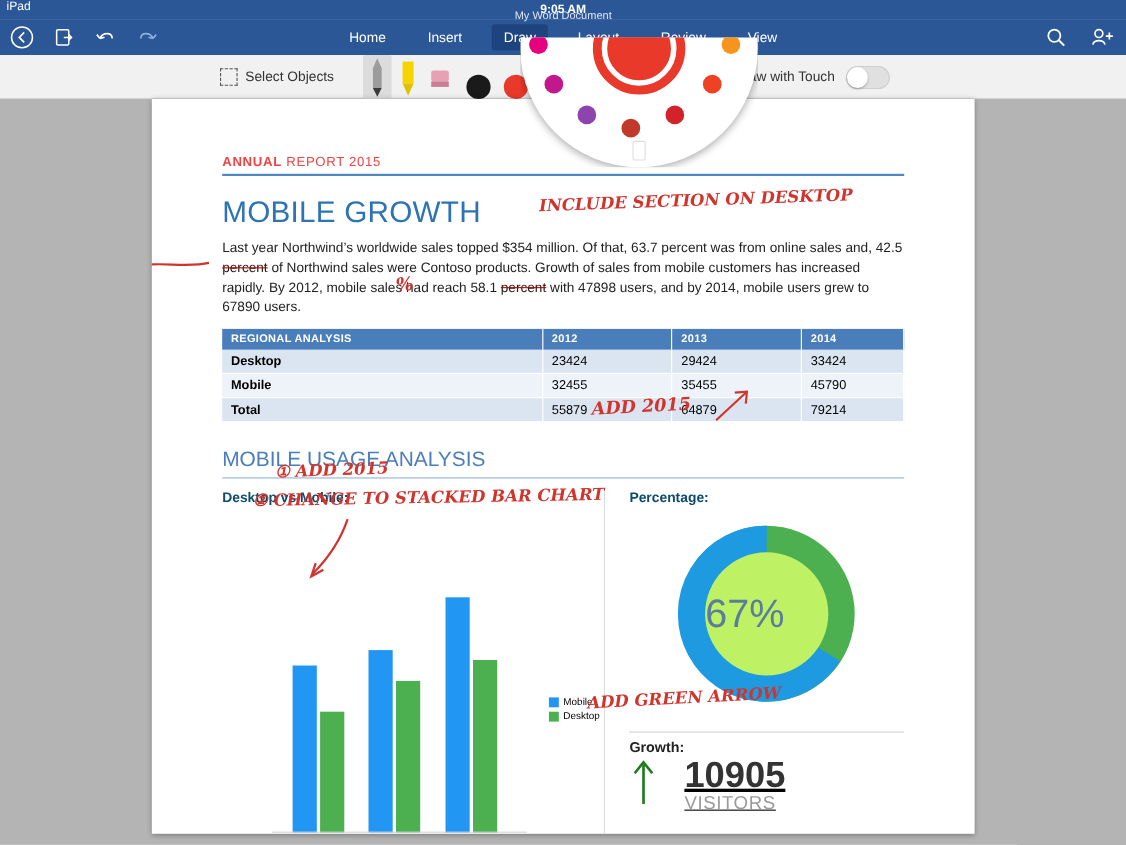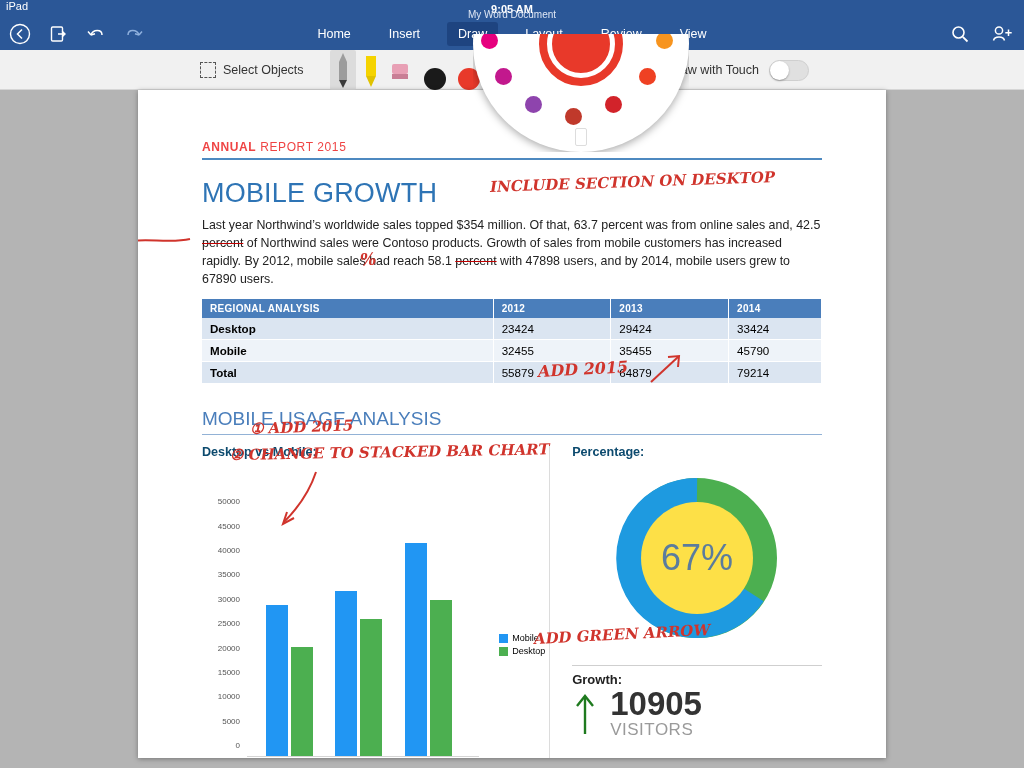--- a/index.html
+++ b/index.html
@@ -137,22 +137,22 @@
   .axis-line { position:absolute; left:45px; right:70px; bottom:26px; height:1px; background:#d5d5d5; }
   .legend { position:absolute; right:4px; top:150px; font-size:9px; }
   .legend div { display:flex; align-items:center; gap:4px; margin-bottom:3px; }
   .legend i { width:9px; height:9px; display:inline-block; }
 
   
   .donut-wrap { display:flex; justify-content:center; margin-top:18px; }
   .donut { position:relative; width:162px; height:162px; }
   .donut .hole {
     position:absolute; left:50%; top:50%; transform:translate(-50%,-50%);
-    width:112px; height:112px; border-radius:50%; background:#fde047;
-    display:flex; align-items:center; justify-content:center;
+    width:112px; height:112px; border-radius:50%; background:#bef264;
+    display:flex; align-items:center; justify-content:flex-start;
   }
   .donut .pct { font-size:36px; color:#5b7c9d; }
 
   .growth-rule { height:1px; background:#cfcfcf; margin:26px 0 6px 0; }
   .growth-label { font-size:13px; font-weight:bold; color:#222; }
   .growth-num { font-size:33px; font-weight:bold; color:#333; line-height:1; margin-top:22px; }
   .growth-sub { font-size:17px; color:#9a9a9a; letter-spacing:.5px; }
 
   
   .ink {
@@ -337,33 +337,20 @@
         </table>
 
       <h2 class="doc-h2">MOBILE USAGE ANALYSIS</h2>
       <div class="h2rule"></div>
 
       <div class="two-col">
         <div class="col-l">
           <div class="col-title">Desktop vs Mobile:</div>
 
           <div class="chart">
-            <div class="ylabels">
-              <div class="ylabel" style="top:6.5%">50000</div>
-              <div class="ylabel" style="top:15.4%">45000</div>
-              <div class="ylabel" style="top:24.3%">40000</div>
-              <div class="ylabel" style="top:33.2%">35000</div>
-              <div class="ylabel" style="top:42.1%">30000</div>
-              <div class="ylabel" style="top:51.0%">25000</div>
-              <div class="ylabel" style="top:59.9%">20000</div>
-              <div class="ylabel" style="top:68.8%">15000</div>
-              <div class="ylabel" style="top:77.7%">10000</div>
-              <div class="ylabel" style="top:86.6%">5000</div>
-              <div class="ylabel" style="top:95.5%">0</div>
-            </div>
 
             <div class="plot">
               <div class="bargroup" style="left:8%">
                 <div class="bar mobile" style="height:152px"></div>
                 <div class="bar desktop" style="height:110px"></div>
               </div>
               <div class="bargroup" style="left:38%">
                 <div class="bar mobile" style="height:166px"></div>
                 <div class="bar desktop" style="height:138px"></div>
               </div>
@@ -398,21 +385,21 @@
                 <path d="M81 15 A66 66 0 1 0 135.8 116.6" fill="none" stroke="#1e9ae0" stroke-width="28"></path>
               </svg>
               <div class="hole">
                 <span class="pct">67%</span>
               </div>
             </div>
           </div>
 
           <div class="growth-rule"></div>
           <div class="growth-label">Growth:</div>
-          <div style="display:flex; align-items:flex-end; gap:12px;">
+          <div style="display:flex; align-items:flex-start; gap:24px;text-decoration:underline;">
             <span style="display:inline-block">
               <svg width="26" height="46" viewBox="0 0 26 46">
                   <path d="M13 44 V8" stroke="#1f7a1f" stroke-width="2.4" fill="none"></path>
                   <path d="M5 16 L13 6 L21 16" stroke="#1f7a1f" stroke-width="2.4" fill="none"></path>
                 </svg>
             </span>
             <div>
               <div class="growth-num" style="margin-top:0">10905</div>
               <div class="growth-sub">VISITORS</div>
             </div>

